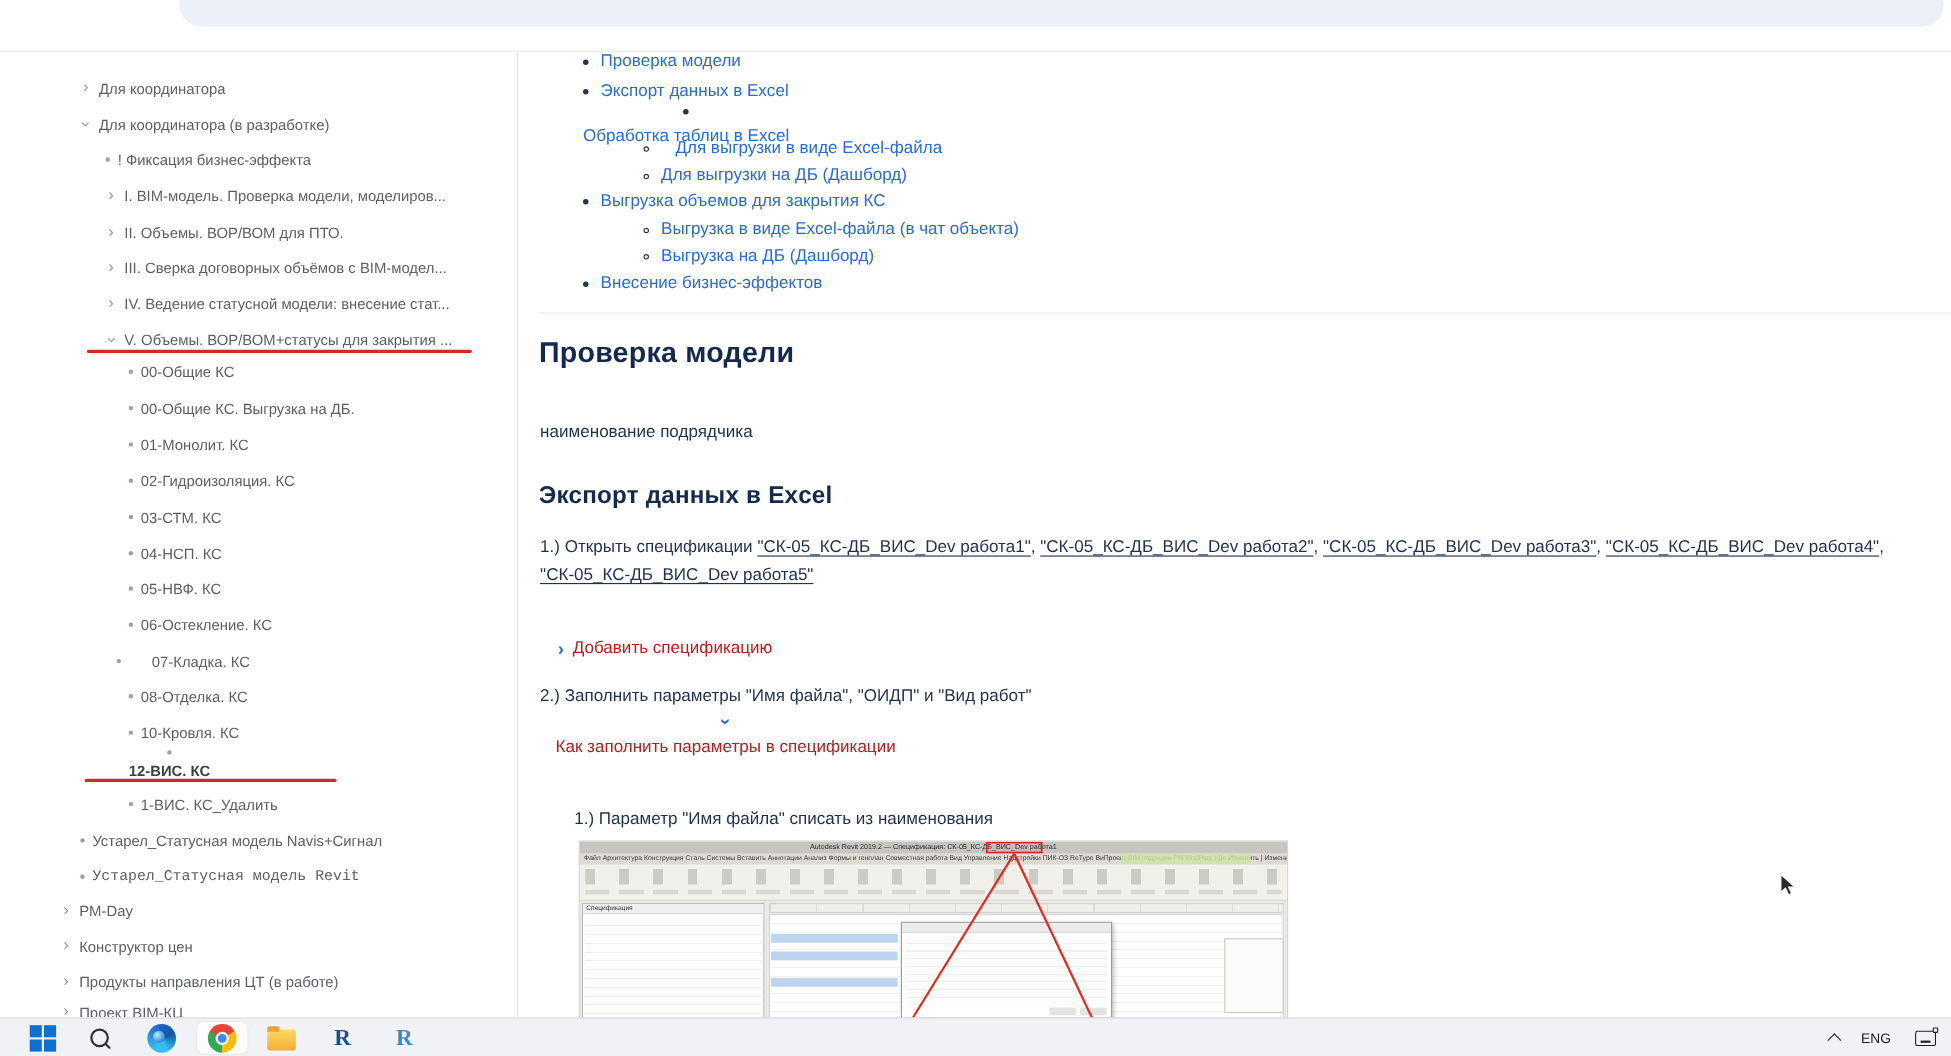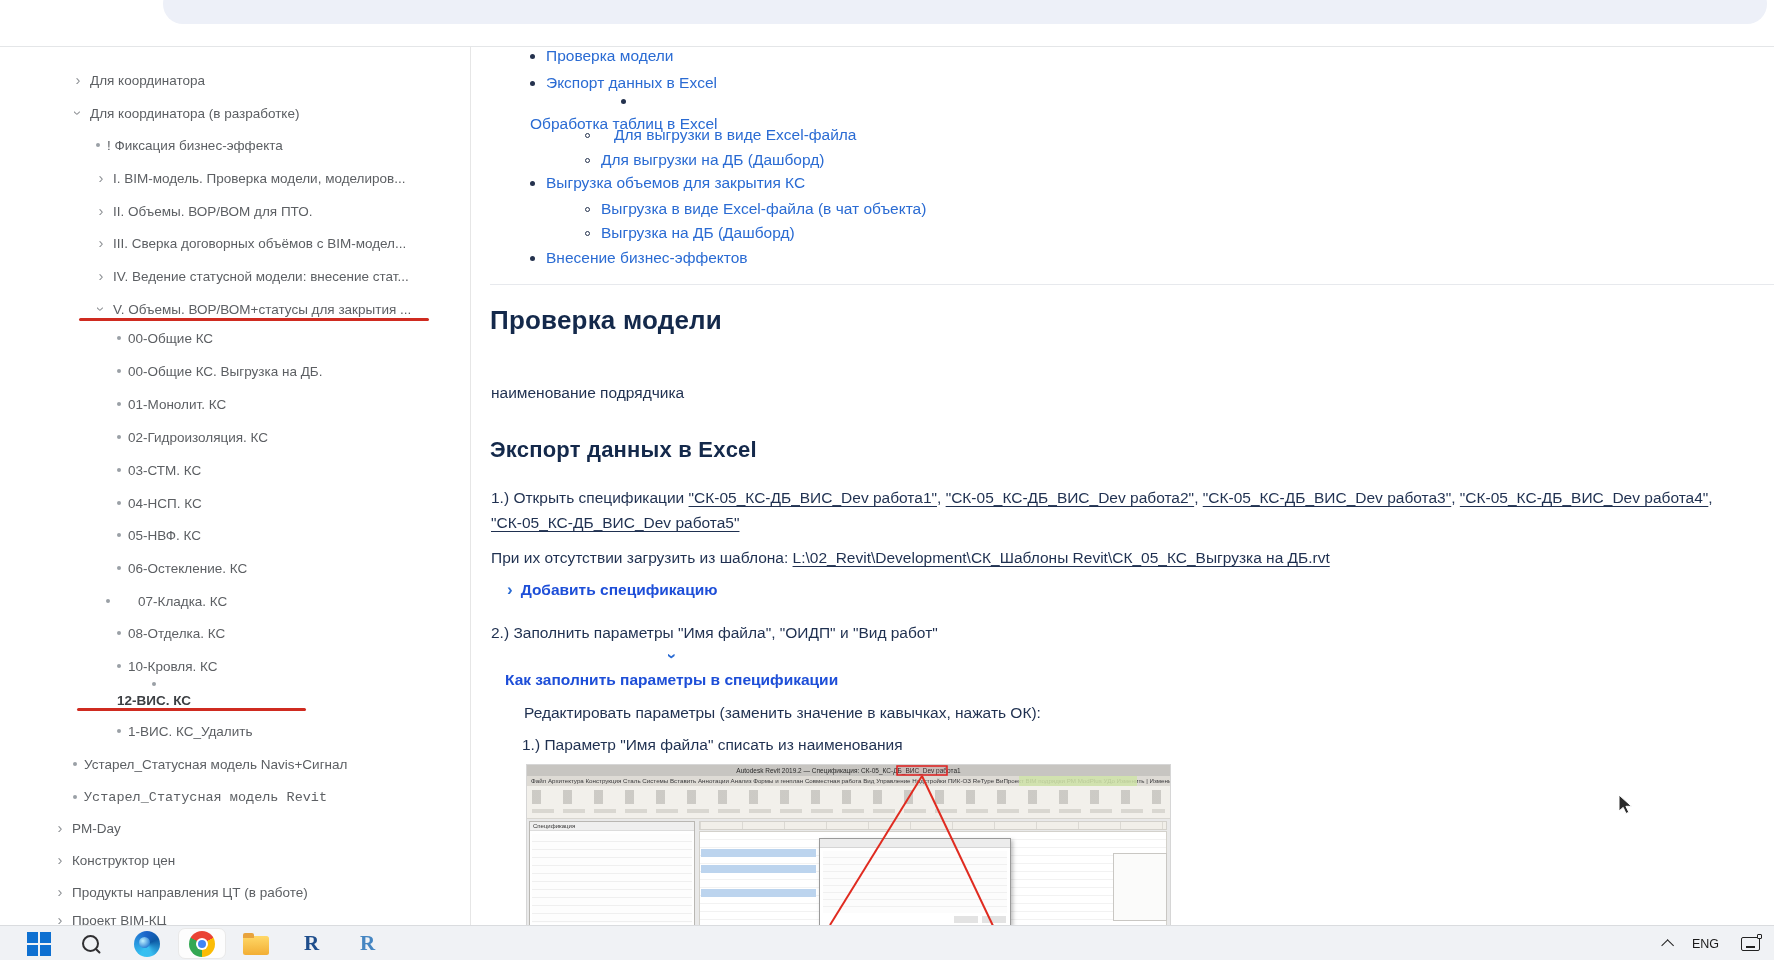--- a/index.html
+++ b/index.html
@@ -35,21 +35,21 @@
   h1.h { font-size:26px; font-weight:bold; color:#14294b; letter-spacing:.2px; }
   h2.h { font-size:22px; font-weight:bold; color:#14294b; letter-spacing:.2px; }
   .para { font-size:15.5px; color:#1f3050; line-height:25px; }
   .nowrap { white-space:nowrap; }
   .chip { background:#e9edf6; border-radius:3px; padding:1px 4px; }
   a.blue { color:#2a6bd3; text-decoration:none; }
   a.darku { color:#1f3050; text-decoration:underline; text-underline-offset:3px; }
   .expand { position:absolute; display:flex; align-items:center; gap:8px; cursor:pointer; white-space:nowrap; }
   .expand .exchev { color:#2a6bd3; font-size:17px; font-weight:bold; line-height:14px; }
   .expand .exchev.down { transform:rotate(90deg); }
-  .expand a { color:#1d4ed8; font-size:15.5px; text-decoration:none;font-weight:bold; }
+  .expand a { color:#b91c1c; font-size:15.5px; text-decoration:none; }
   
   #embed { position:absolute; left:527px; top:765px; width:643px; height:163px; background:#e9e9e9; box-shadow:0 0 0 1px #d6d6d6; overflow:hidden; }
   #rv-title { position:absolute; left:0; top:0; width:643px; height:11px; background:#c7c5c1; font-size:6.5px; color:#2b2b2b; text-align:center; line-height:11px; white-space:nowrap; overflow:hidden; }
   #rv-tabs { position:absolute; left:0; top:11px; width:643px; height:10px; background:#dedbd5; font-size:6.2px; color:#39393b; line-height:10px; padding-left:4px; white-space:nowrap; overflow:hidden; letter-spacing:0; }
   #rv-tabs-green { position:absolute; left:492px; top:11px; width:118px; height:10px; background:#cfe3a8; opacity:.85; }
   #rv-ribbon { position:absolute; left:0; top:21px; width:643px; height:33px; background:#f2f0eb; border-bottom:1px solid #d8d6d0; }
   #rv-ribbon .icons { position:absolute; left:5px; top:4px; right:5px; height:14px;
      background:repeating-linear-gradient(90deg,#c6c4bf 0 9px, rgba(0,0,0,0) 9px 31px); opacity:.85; }
   #rv-ribbon .labels { position:absolute; left:5px; top:23px; right:5px; height:4px;
      background:repeating-linear-gradient(90deg,#d9d7d1 0 22px, rgba(0,0,0,0) 22px 31px); }
@@ -270,37 +270,33 @@
     <div class="hr" style="left:19px; top:237px; width:1284px;"></div>
 
     <h1 class="h abs" style="left:19px; top:258px;">Проверка модели</h1>
 
     <div class="para abs" style="left:20px; top:333px;">наименование подрядчика</div>
 
     <h2 class="h abs" style="left:19px; top:390px;">Экспорт данных в Excel</h2>
 
     <div class="para abs" style="left:20px; top:438px; width:1250px;"><span>1.) Открыть спецификации </span><a href="#" class="darku">"СК-05_КС-ДБ_ВИС_Dev работа1"</a>, <a href="#" class="darku">"СК-05_КС-ДБ_ВИС_Dev работа2"</a>, <a href="#" class="darku">"СК-05_КС-ДБ_ВИС_Dev работа3"</a>, <a href="#" class="darku">"СК-05_КС-ДБ_ВИС_Dev работа4"</a>, <a href="#" class="darku">"СК-05_КС-ДБ_ВИС_Dev работа5"</a></div>
 
-    <div class="para abs nowrap" style="left:20px; top:498px; width:1283px; overflow:hidden;">
-      <span>При их отсутствии загрузить из шаблона: </span><a class="darku" href="#">L:\02_Revit\Development\СК_Шаблоны Revit\СК_05_КС_Выгрузка на ДБ.rvt</a>
-    </div>
 
     <div class="expand" style="left:36px; top:534px;">
       <span class="exchev">›</span>
       <a href="#">Добавить спецификацию</a>
     </div>
 
     <div class="para abs nowrap" style="left:20px; top:573px;">2.) Заполнить параметры "Имя файла", "ОИДП" и "Вид работ"</div>
 
     <div class="expand" style="left:34px; top:602px;flex-direction:column;">
       <span class="exchev down">›</span>
       <a href="#">Как заполнить параметры в спецификации</a>
     </div>
 
-    <div class="para abs nowrap" style="left:53px; top:653px;">Редактировать параметры (заменить значение в кавычках, нажать ОК):</div>
     <div class="para abs nowrap" style="left:51px; top:685px;">1.) Параметр "Имя файла" списать из наименования</div>
   </div>
 
   <div id="embed">
     <div id="rv-title">Autodesk Revit 2019.2 — Спецификация: СК-05_КС-ДБ_ВИС_Dev работа1</div>
     <div id="rv-tabs">Файл   Архитектура   Конструкция   Сталь   Системы   Вставить   Аннотации   Анализ   Формы и генплан   Совместная работа   Вид   Управление   Надстройки   ПИК-ОЗ   ReType   ВиПроект   BIM подрядки   PM   ModPlus   УДо   Изменить | Изменить спецификацию</div>
     <div id="rv-tabs-green"></div>
     <div id="rv-ribbon">
       <div class="icons"></div>
       <div class="labels"></div>

